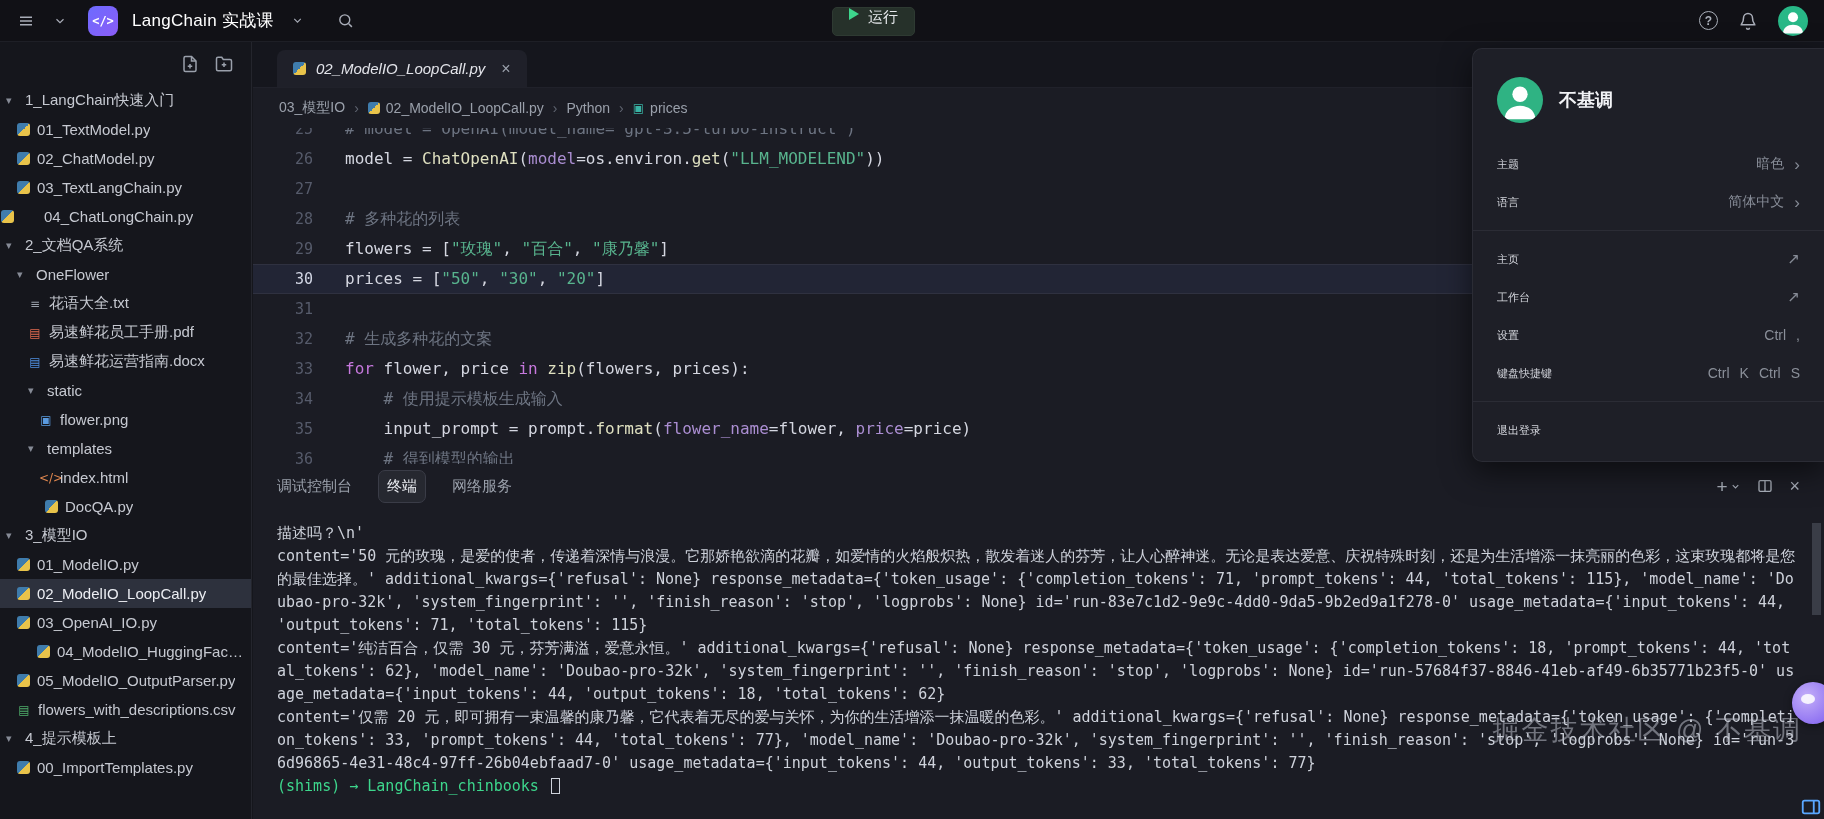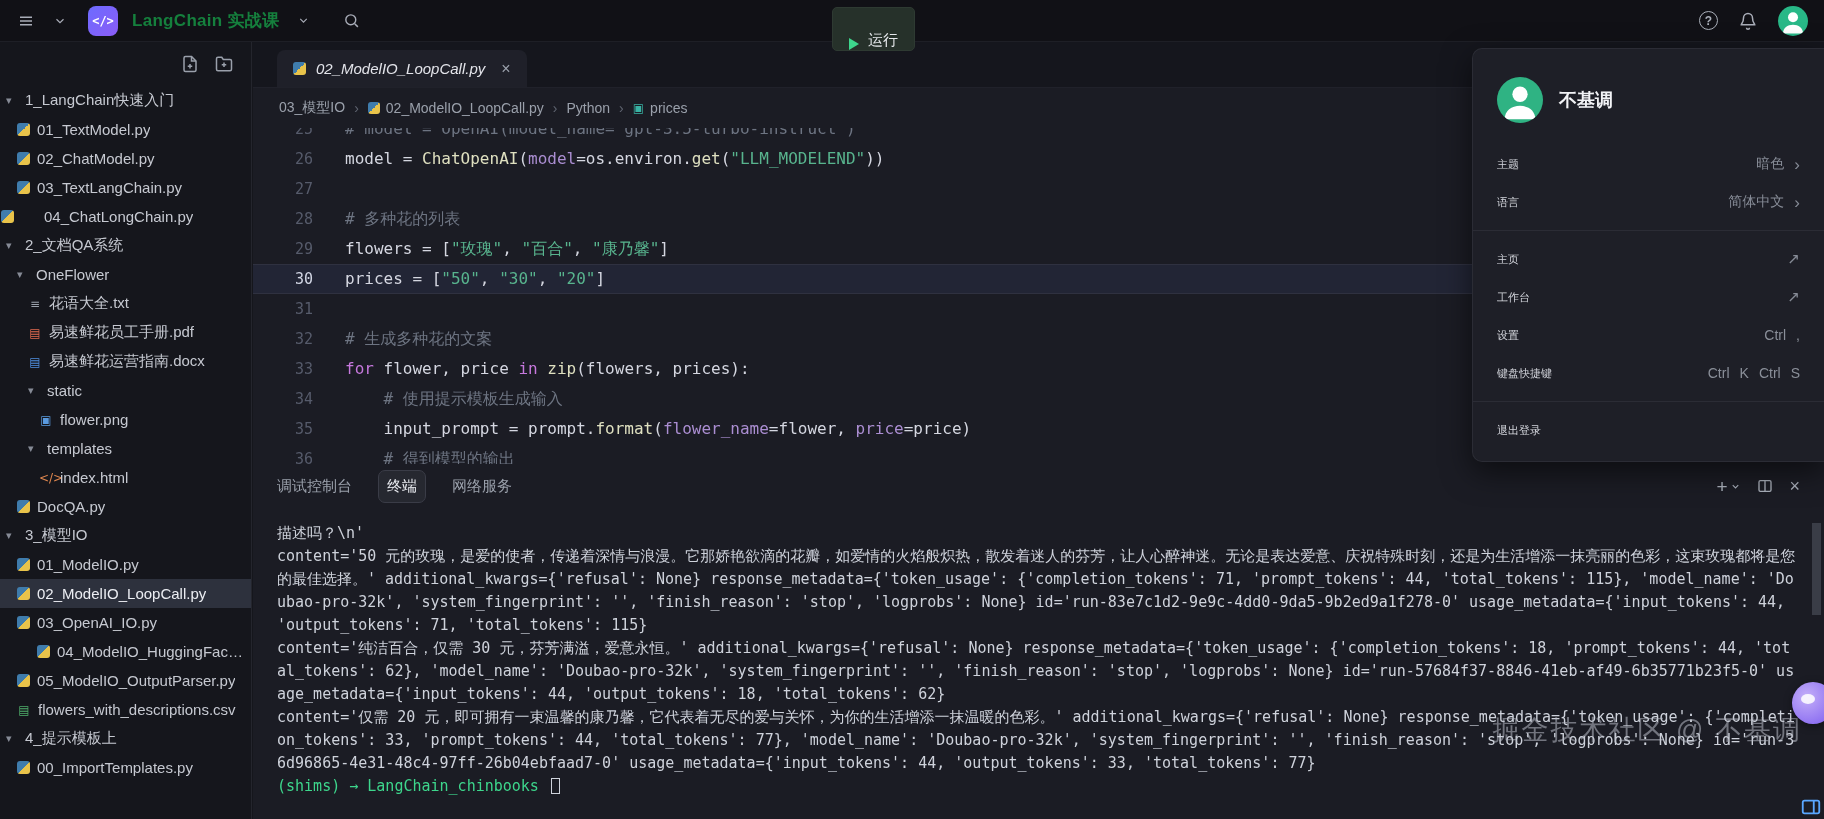--- a/index.html
+++ b/index.html
@@ -4,22 +4,22 @@
 <style>
   *{box-sizing:border-box;margin:0;padding:0}
   html,body{width:1824px;height:819px;overflow:hidden}
   body{position:relative;background:#15161c;font-family:"Liberation Sans","DejaVu Sans",sans-serif;color:#d5d7e0}
   svg{display:block}
 
   
   .topbar{position:absolute;top:0;left:0;right:0;height:42px;background:#111116;border-bottom:1px solid #1e1f26;display:flex;align-items:center;padding:0 16px;gap:14px;z-index:40}
   .tb-ic{color:#a9adb8;width:20px;height:20px;display:grid;place-items:center;cursor:pointer}
   .logo{width:30px;height:30px;border-radius:8px;background:linear-gradient(135deg,#6d6bff,#8b5cf6);display:grid;place-items:center;color:#fff;font-family:"DejaVu Sans Mono",monospace;font-size:12px;font-weight:bold;margin-left:4px}
-  .app-title{font-size:17px;font-weight:700;color:#15803d;letter-spacing:.3px}
-  .run-btn{position:absolute;left:832px;top:7px;height:44px;display:flex;align-items:flex-end;gap:9px;padding:0 16px;background:#26312a;border:1px solid #2e3a32;border-radius:5px;cursor:pointer}
+  .app-title{font-size:17px;font-weight:400;color:#ffffff;letter-spacing:.3px}
+  .run-btn{position:absolute;left:832px;top:7px;height:29px;display:flex;align-items:flex-start;gap:9px;padding:0 16px;background:#26312a;border:1px solid #2e3a32;border-radius:5px;cursor:pointer}
   .play{width:0;height:0;border-left:10px solid #3dd68c;border-top:6px solid transparent;border-bottom:6px solid transparent}
   .run-label{font-size:15px;color:#e4e7ea}
   .topbar-right{margin-left:auto;display:flex;align-items:center;gap:20px}
   .help{width:19px;height:19px;border:1.6px solid #aab0ba;border-radius:50%;color:#aab0ba;font-size:12px;font-weight:700;display:grid;place-items:center;cursor:pointer}
   .avatar{width:30px;height:30px;border-radius:50%;background:#28b887;position:relative;overflow:hidden;cursor:pointer}
   .avatar svg{position:absolute;inset:0}
 
   
   .sidebar{position:absolute;top:42px;left:0;width:252px;bottom:0;background:#15161c;border-right:1px solid #24252d;z-index:2}
   .sidebar-toolbar{height:44px;display:flex;align-items:center;justify-content:flex-end;gap:16px;padding:0 18px;color:#9aa0ab}
@@ -202,21 +202,21 @@
         <span class="tree-label">flower.png</span>
       </div>
       <div class="tree-row" style="padding-left: 28px;">
         <span class="tree-caret">▾</span>
         <span class="tree-label">templates</span>
       </div>
       <div class="tree-row" style="padding-left: 39px;">
         <span class="tree-ic" style="color: rgb(224, 135, 79);">&lt;/&gt;</span>
         <span class="tree-label">index.html</span>
       </div>
-      <div class="tree-row" style="padding-left: 17px;">
+      <div class="tree-row" style=" margin-left: 45px;">
         <span class="ic-py"></span>
         <span class="tree-label">DocQA.py</span>
       </div>
       <div class="tree-row" style="padding-left: 6px;">
         <span class="tree-caret">▾</span>
         <span class="tree-label">3_模型IO</span>
       </div>
       <div class="tree-row" style="padding-left: 17px;">
         <span class="ic-py"></span>
         <span class="tree-label">01_ModelIO.py</span>

